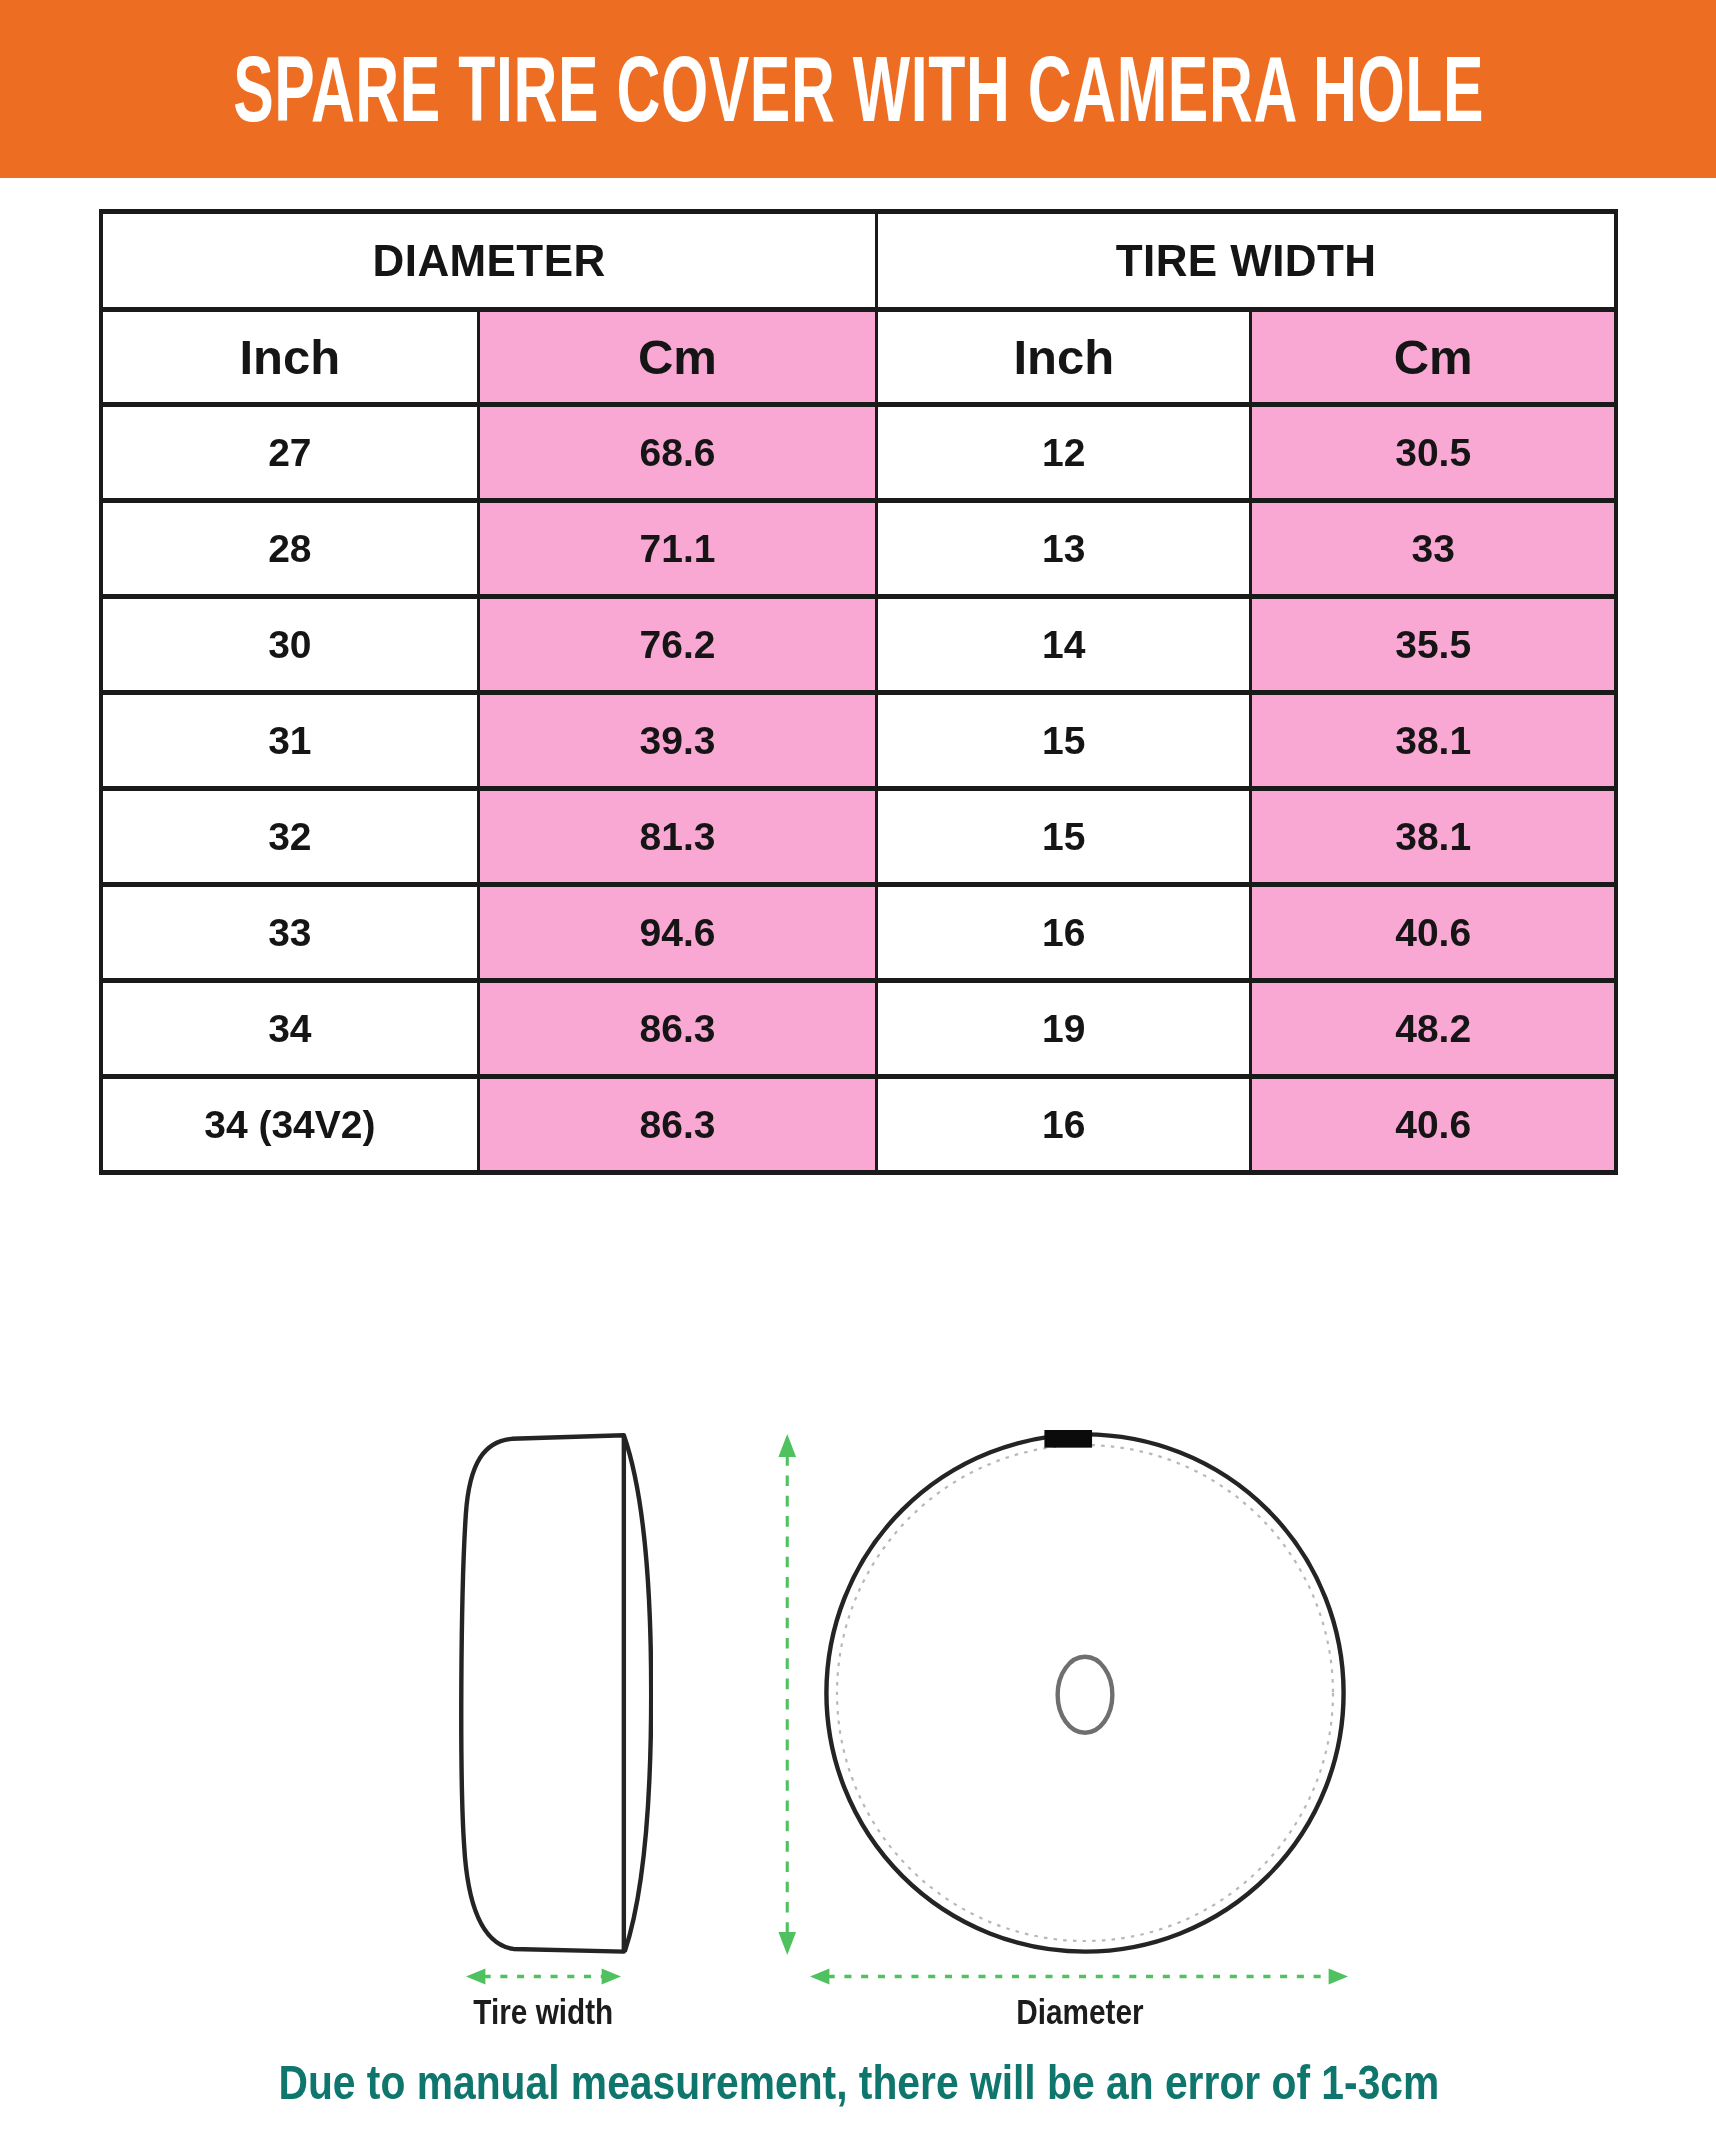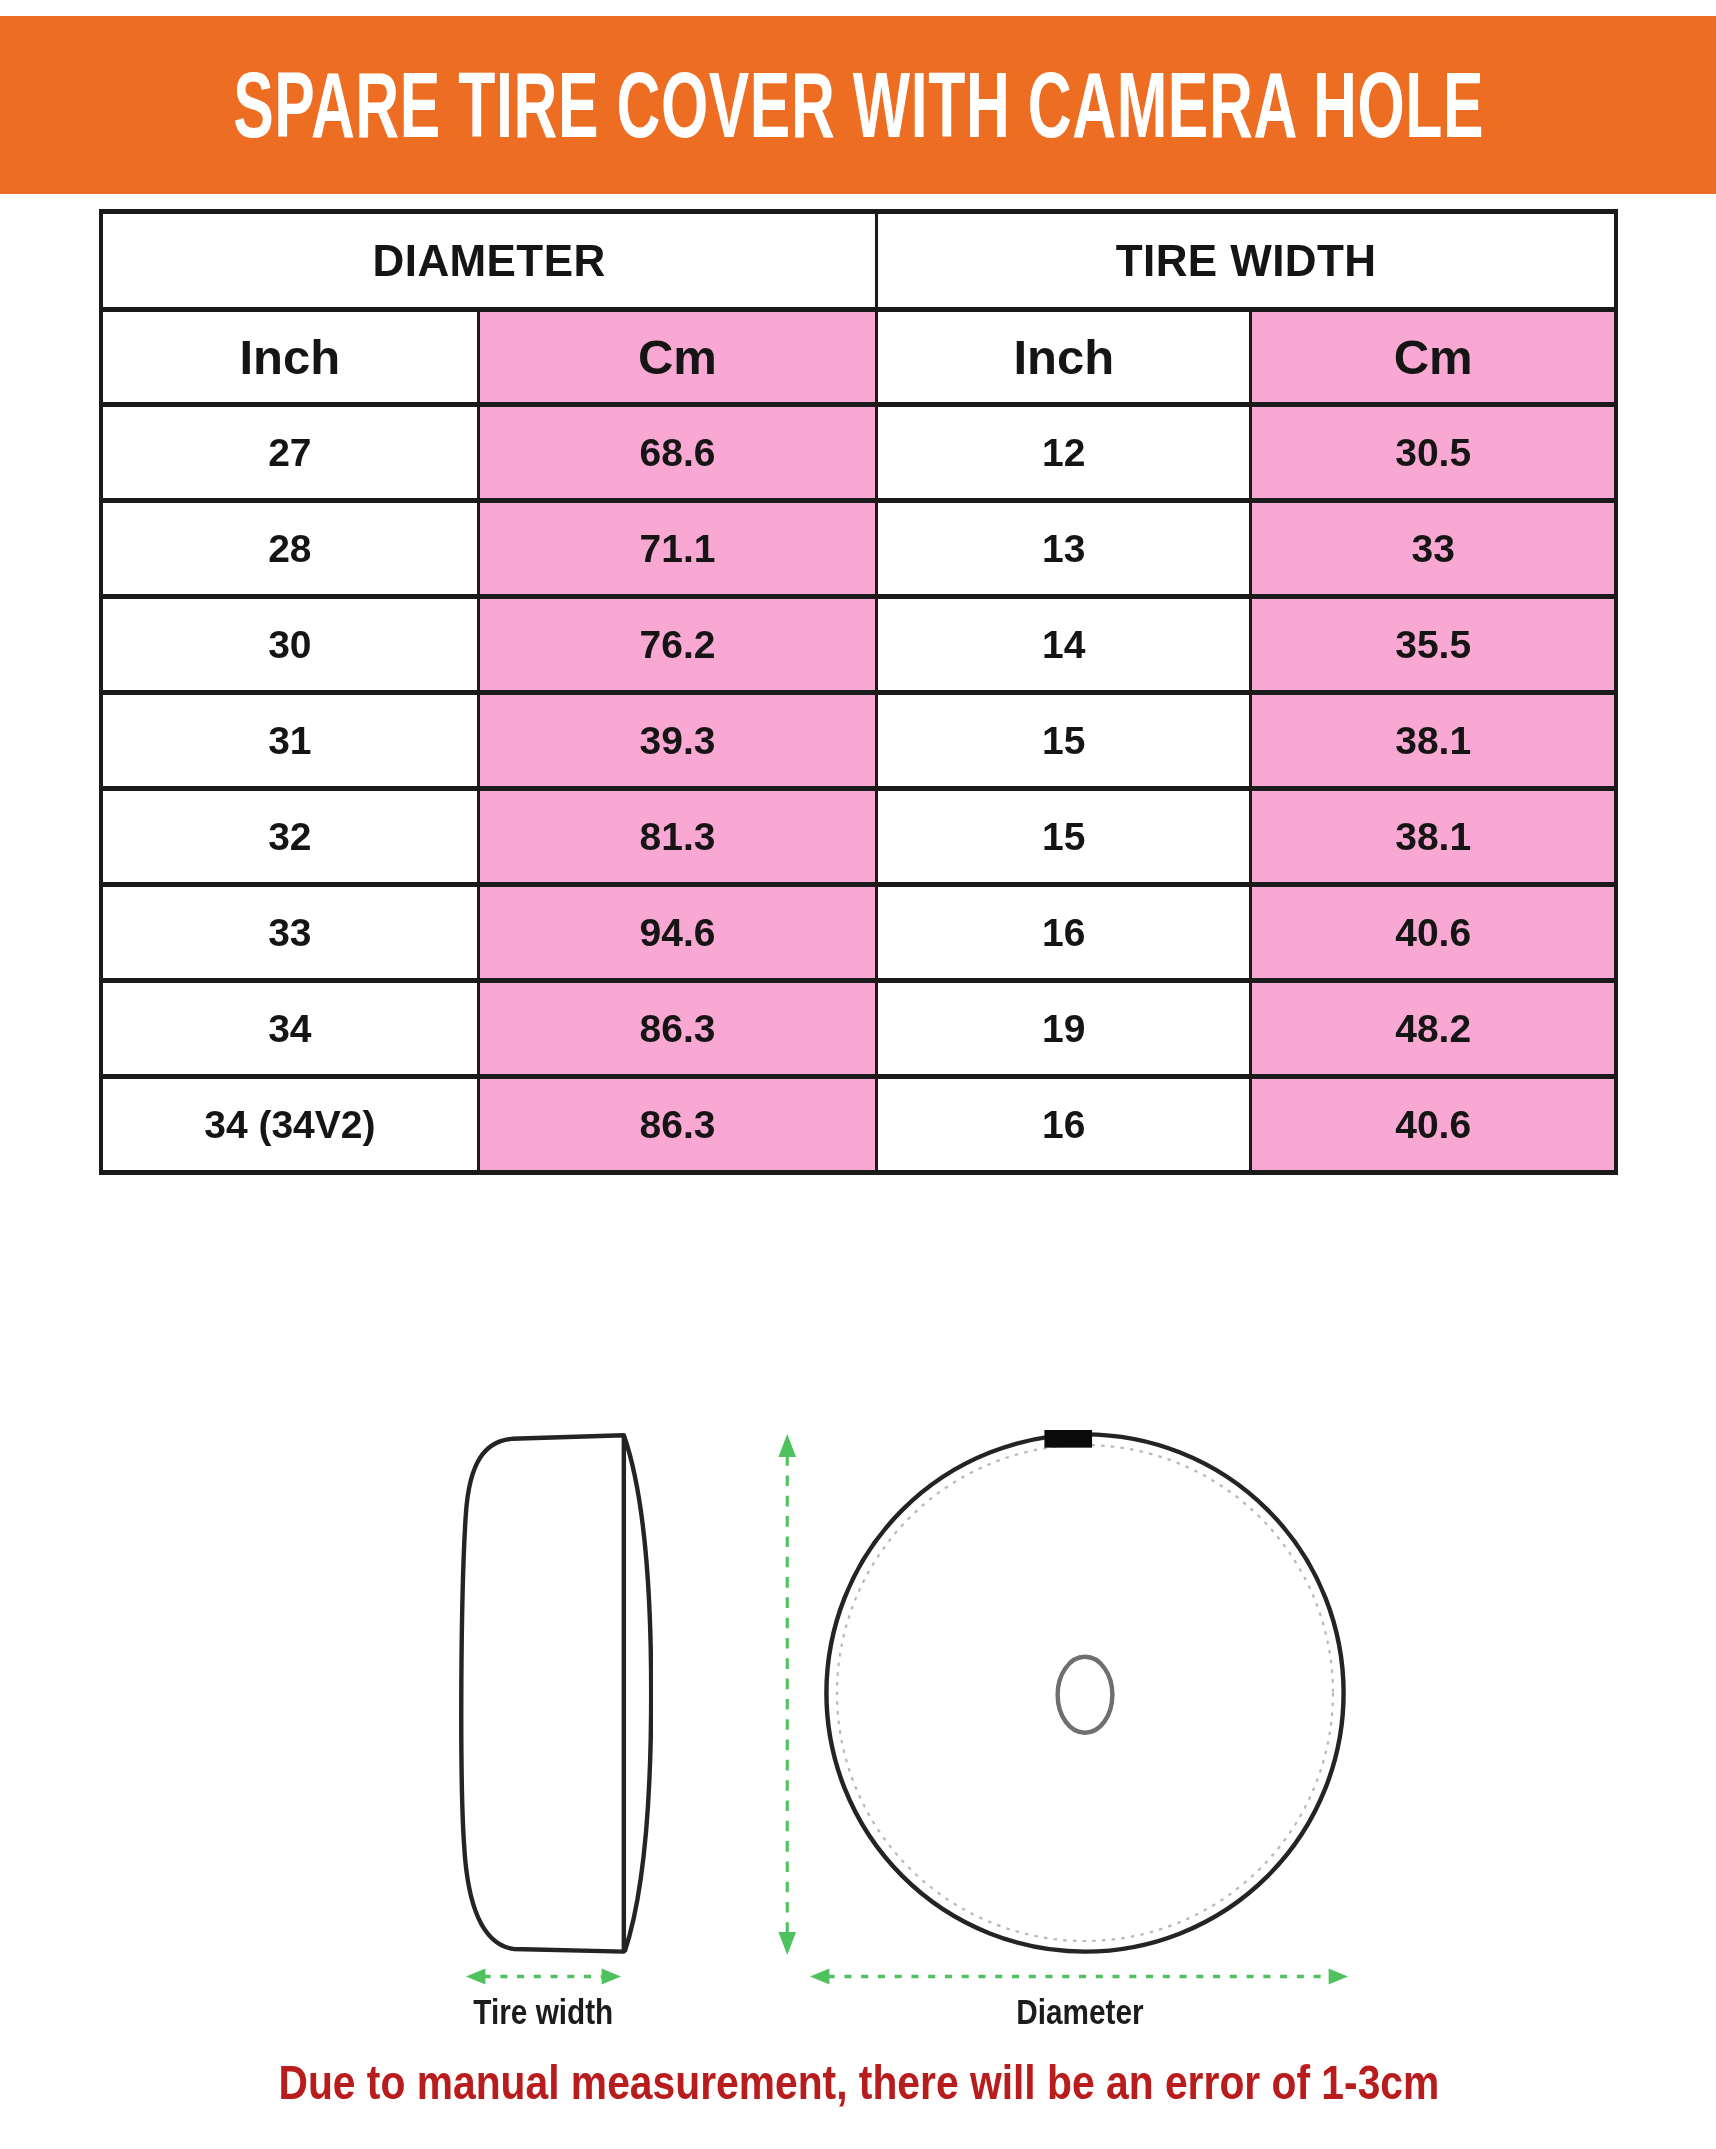--- a/index.html
+++ b/index.html
@@ -3,21 +3,21 @@
 <meta charset="utf-8">
 <style>
   html,body{margin:0;padding:0;}
   body{
     width:1717px;height:2149px;position:relative;background:#ffffff;
     font-family:"Liberation Sans",sans-serif;overflow:hidden;color:#151515;
   }
 
   
   .banner{
-    position:absolute;left:0;top:16px;width:1717px;height:178px;
+    position:absolute;left:0;top:0;width:1717px;height:178px;
     background:#ED6E23;display:flex;align-items:center;justify-content:center;
   }
   .banner .title{
     font-size:92px;font-weight:700;color:#ffffff;white-space:nowrap;
     transform:scaleX(0.66);transform-origin:center;letter-spacing:0.9px;
   }
 
   
   .size-table{
     position:absolute;left:99px;top:209px;width:1519px;
@@ -48,21 +48,21 @@
     position:absolute;top:1992px;width:265px;text-align:center;
     font-size:35px;font-weight:700;color:#1c1c1c;
   }
   .dim-label span{display:inline-block;transform:scaleX(0.85);white-space:nowrap;}
   #label-tire-width{left:411px;}
   #label-diameter{left:947px;}
 
   
   .note{
     position:absolute;left:0;top:2055px;width:1717px;text-align:center;
-    font-size:48px;font-weight:700;color:#b91c1c;
+    font-size:48px;font-weight:700;color:#0f766e;
   }
   .note span{display:inline-block;transform:scaleX(0.85);white-space:nowrap;}
 </style>
 </head>
 <body>
 
 <header class="banner">
   <div class="title">SPARE TIRE COVER WITH CAMERA HOLE</div>
 </header>
 

